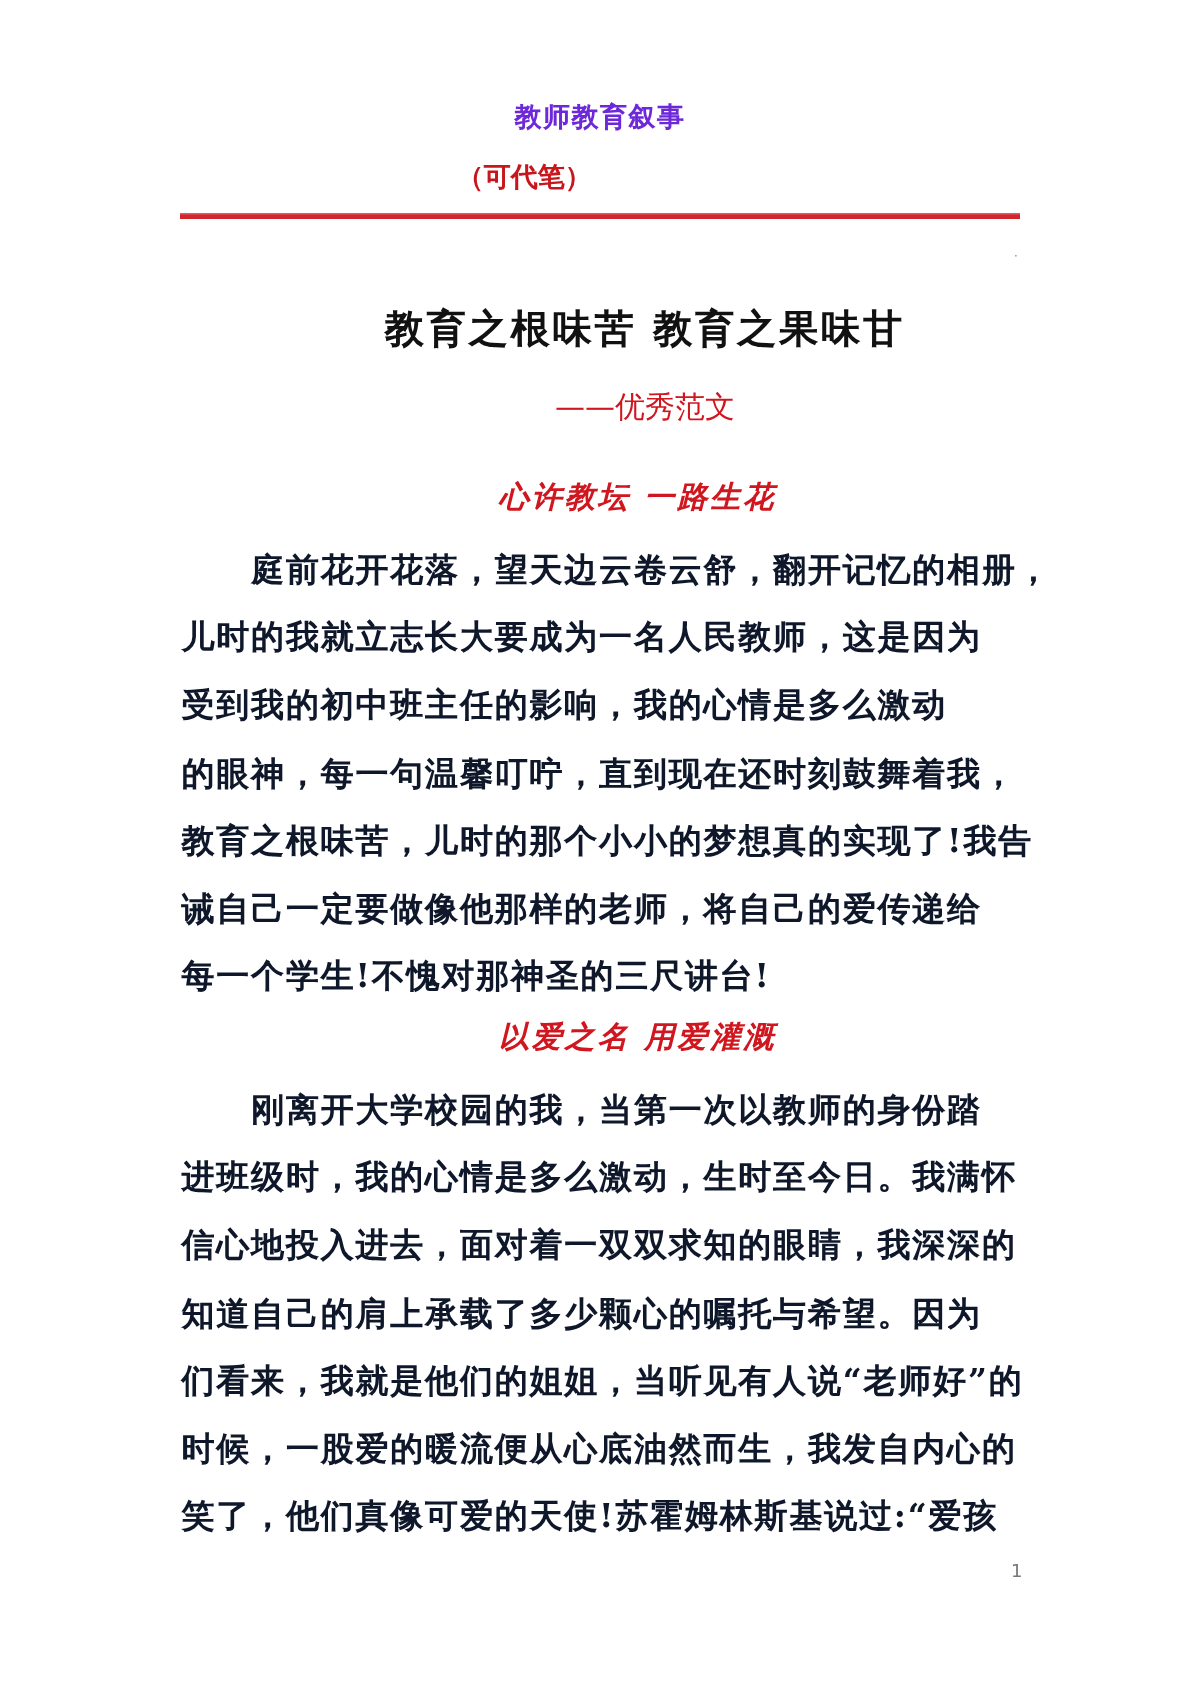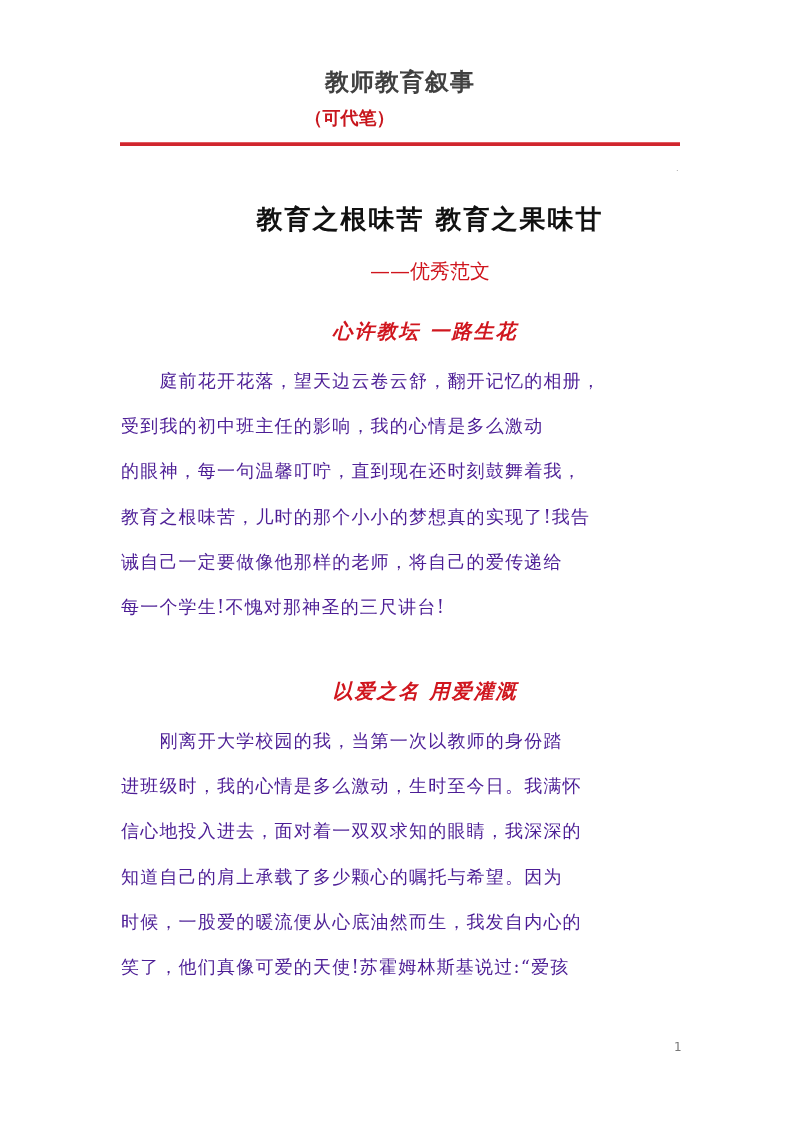--- a/index.html
+++ b/index.html
@@ -14,23 +14,23 @@
       overflow: hidden;
       font-family: "DejaVu Serif", "Liberation Serif", serif;
       color: #111111;
     }
     .header-title {
       position: absolute;
       top: 66px;
       left: 0;
       width: 800px;
       text-align: center;
-      font-size: 24px;
+      font-size: 18px;
       font-weight: bold;
-      color: #404040;
+      color: #6d28d9;
       letter-spacing: 1px;
     }
     .header-sub {
       position: absolute;
       top: 106px;
       left: 0;
       width: 699px;
       text-align: center;
       font-size: 18px;
       font-weight: bold;
@@ -80,24 +80,25 @@
       font-size: 20px;
       font-weight: bold;
       font-style: italic;
       color: #d0161e;
       letter-spacing: 2px;
     }
     .para {
       position: absolute;
       left: 121px;
       width: 560px;
-      font-size: 18px;
+      font-size: 22px;
       line-height: 45.2px;
-      color: #4c1d95;
+      color: #0f172a;
       letter-spacing: 1.2px;
+      font-weight: bold;
     }
     .para .line {
       display: block;
       white-space: nowrap;
     }
     .page-number {
       position: absolute;
       top: 1040px;
       left: 674px;
       font-family: "DejaVu Sans", "Liberation Sans", sans-serif;
@@ -115,33 +116,35 @@
   <div class="header-rule"></div>
   <div class="corner-mark">·</div>
 
   <div class="main-title">教育之根味苦  教育之果味甘</div>
   <div class="subtitle">——优秀范文</div>
 
   <div class="section-heading" style="top:318px;">心许教坛  一路生花</div>
 
   <div class="para" style="top:358px;">
     <span class="line">　　庭前花开花落，望天边云卷云舒，翻开记忆的相册，</span>
+    <span class="line">儿时的我就立志长大要成为一名人民教师，这是因为</span>
     <span class="line">受到我的初中班主任的影响，我的心情是多么激动</span>
     <span class="line">的眼神，每一句温馨叮咛，直到现在还时刻鼓舞着我，</span>
     <span class="line">教育之根味苦，儿时的那个小小的梦想真的实现了!我告</span>
     <span class="line">诫自己一定要做像他那样的老师，将自己的爱传递给</span>
     <span class="line">每一个学生!不愧对那神圣的三尺讲台!</span>
   </div>
 
   <div class="section-heading" style="top:678px;">以爱之名  用爱灌溉</div>
 
   <div class="para" style="top:718px;">
     <span class="line">　　刚离开大学校园的我，当第一次以教师的身份踏</span>
     <span class="line">进班级时，我的心情是多么激动，生时至今日。我满怀</span>
     <span class="line">信心地投入进去，面对着一双双求知的眼睛，我深深的</span>
     <span class="line">知道自己的肩上承载了多少颗心的嘱托与希望。因为</span>
+    <span class="line">们看来，我就是他们的姐姐，当听见有人说“老师好”的</span>
     <span class="line">时候，一股爱的暖流便从心底油然而生，我发自内心的</span>
     <span class="line">笑了，他们真像可爱的天使!苏霍姆林斯基说过:“爱孩</span>
   </div>
 
   <div class="page-number">1</div>
 
 </div>
 
 </body></html>

